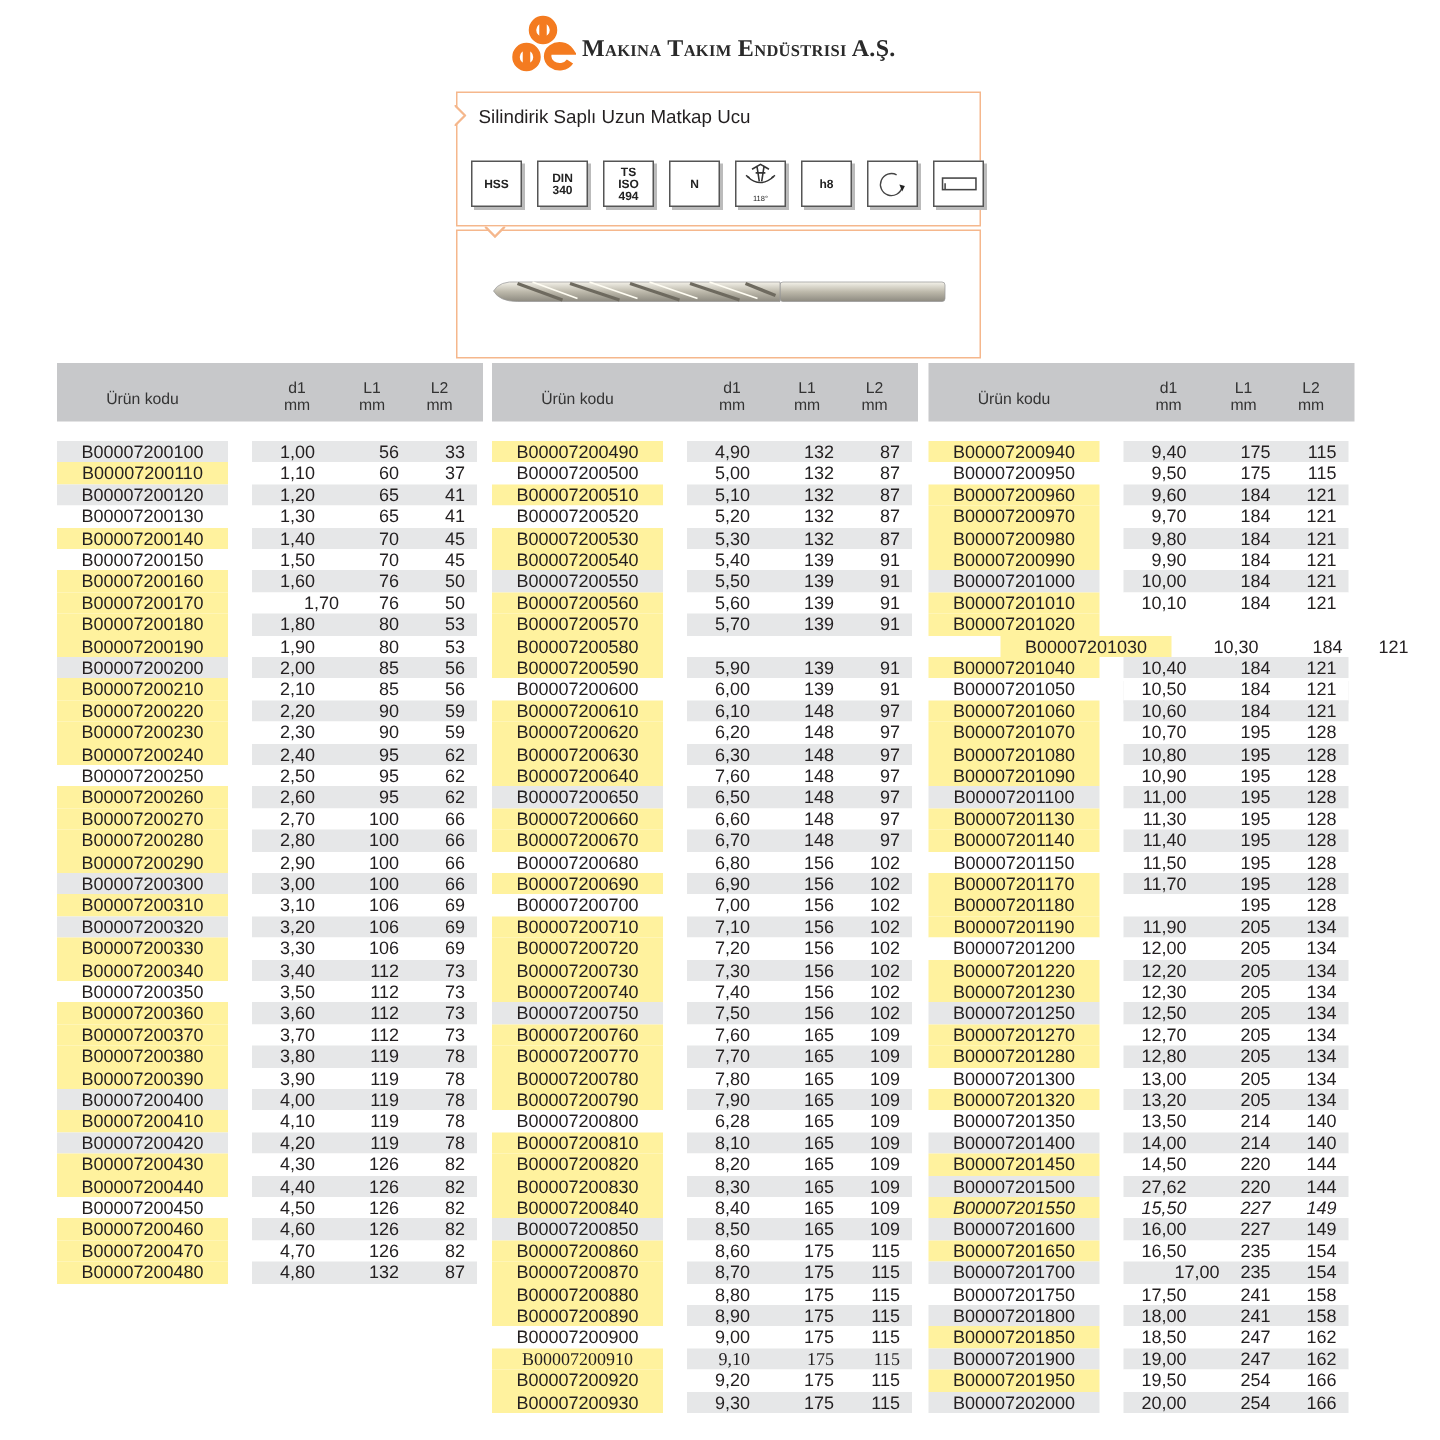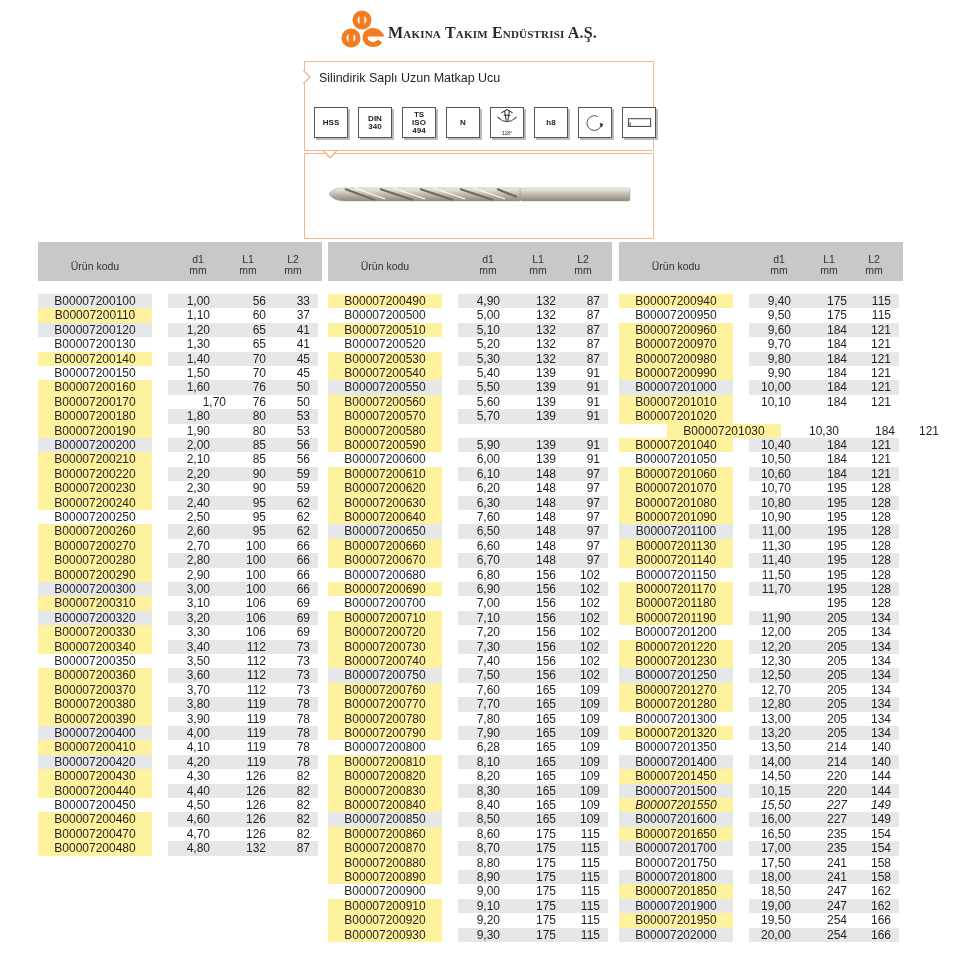--- a/index.html
+++ b/index.html
@@ -803,21 +803,21 @@
         </div>
       </div>
       <div class="row" style="top: 642.4px; left: 0px; width: 284px;">
         <div class="code white" style="left: 0px;">B00007200900</div>
         <div class="data white" style="left: 130px;">
           <span style="left: 0px; width: 42px;">9,00</span>
           <span style="left: 70px; width: 28px;">175</span>
           <span style="left: 118px; width: 24px;">115</span>
         </div>
       </div>
-      <div class="row" style="top: 656.8px; left: 0px; width: 284px;">
+      <div class="row" style="top: 656.8px; left: 0px; width: 284px; font-family: Liberation Serif, serif;">
         <div class="code yellow" style="left: 0px;">B00007200910</div>
         <div class="data grey" style="left: 130px;">
           <span style="left: 0px; width: 42px;">9,10</span>
           <span style="left: 70px; width: 28px;">175</span>
           <span style="left: 118px; width: 24px;">115</span>
         </div>
       </div>
       <div class="row" style="top: 671.2px; left: 0px; width: 284px;">
         <div class="code yellow" style="left: 0px;">B00007200920</div>
         <div class="data white" style="left: 130px;">
@@ -1121,21 +1121,21 @@
         <div class="code yellow" style="left: 0px;">B00007201450</div>
         <div class="data white" style="left: 130px;">
           <span style="left: 0px; width: 42px;">14,50</span>
           <span style="left: 70px; width: 28px;">220</span>
           <span style="left: 118px; width: 24px;">144</span>
         </div>
       </div>
       <div class="row" style="top: 541.6px; left: 0px; width: 284px;">
         <div class="code grey" style="left: 0px;">B00007201500</div>
         <div class="data grey" style="left: 130px;">
-          <span style="left: 0px; width: 42px;">10,15</span>
+          <span style="left: 0px; width: 42px;">27,62</span>
           <span style="left: 70px; width: 28px;">220</span>
           <span style="left: 118px; width: 24px;">144</span>
         </div>
       </div>
       <div class="row" style="top: 556px; left: 0px; width: 284px; font-style: italic;">
         <div class="code yellow" style="left: 0px;">B00007201550</div>
         <div class="data white" style="left: 130px;">
           <span style="left: 0px; width: 42px;">15,50</span>
           <span style="left: 70px; width: 28px;">227</span>
           <span style="left: 118px; width: 24px;">149</span>
@@ -1153,21 +1153,21 @@
         <div class="code yellow" style="left: 0px;">B00007201650</div>
         <div class="data white" style="left: 130px;">
           <span style="left: 0px; width: 42px;">16,50</span>
           <span style="left: 70px; width: 28px;">235</span>
           <span style="left: 118px; width: 24px;">154</span>
         </div>
       </div>
       <div class="row" style="top: 599.2px; left: 0px; width: 284px;">
         <div class="code grey" style="left: 0px;">B00007201700</div>
         <div class="data grey" style="left: 130px;">
-          <span style="left: 0px; width: 42px;">17,00</span>
+          <span style="left: 0px; width: 42px; padding-left: 22px;">17,00</span>
           <span style="left: 70px; width: 28px;">235</span>
           <span style="left: 118px; width: 24px;">154</span>
         </div>
       </div>
       <div class="row" style="top: 613.6px; left: 0px; width: 284px;">
         <div class="code white" style="left: 0px;">B00007201750</div>
         <div class="data white" style="left: 130px;">
           <span style="left: 0px; width: 42px;">17,50</span>
           <span style="left: 70px; width: 28px;">241</span>
           <span style="left: 118px; width: 24px;">158</span>

